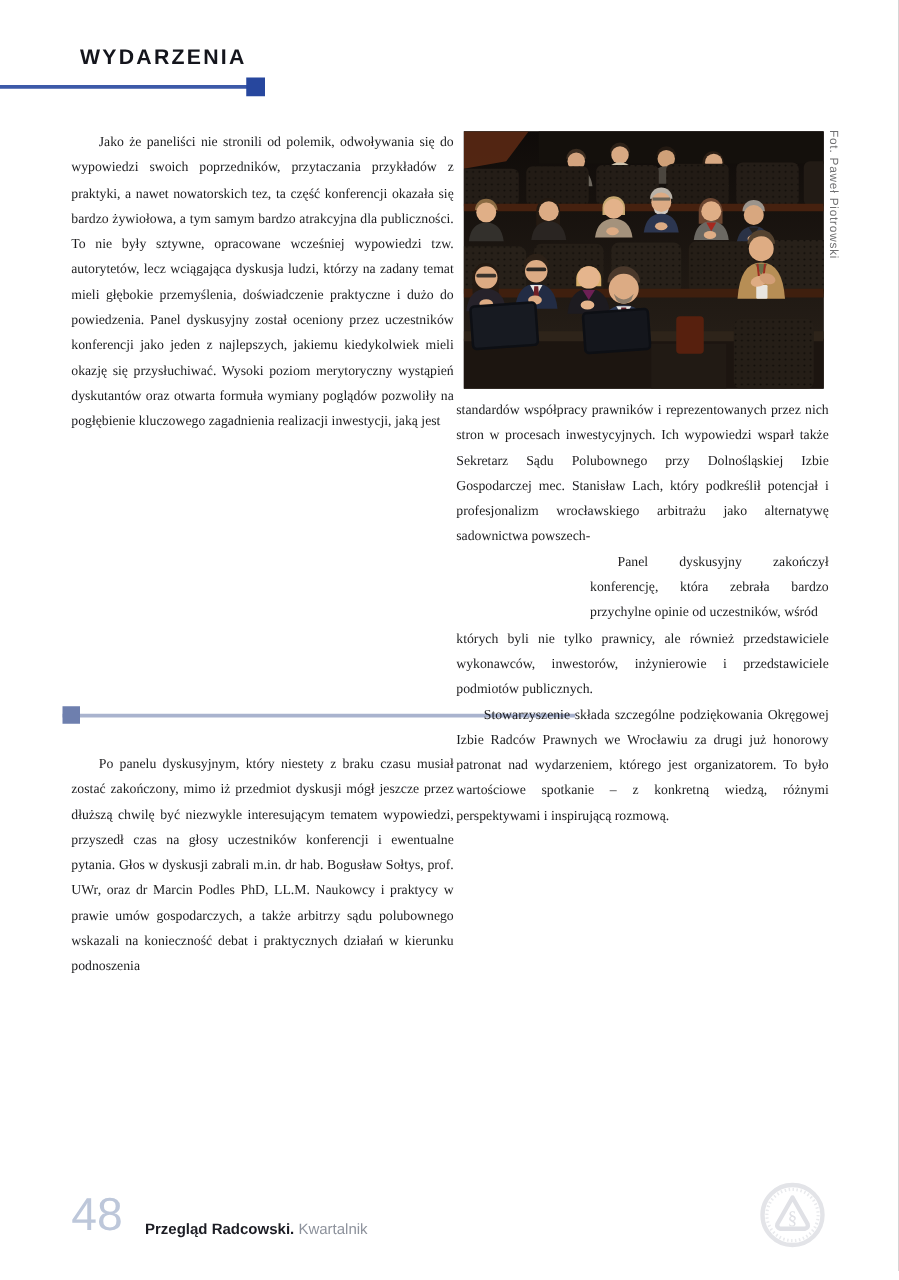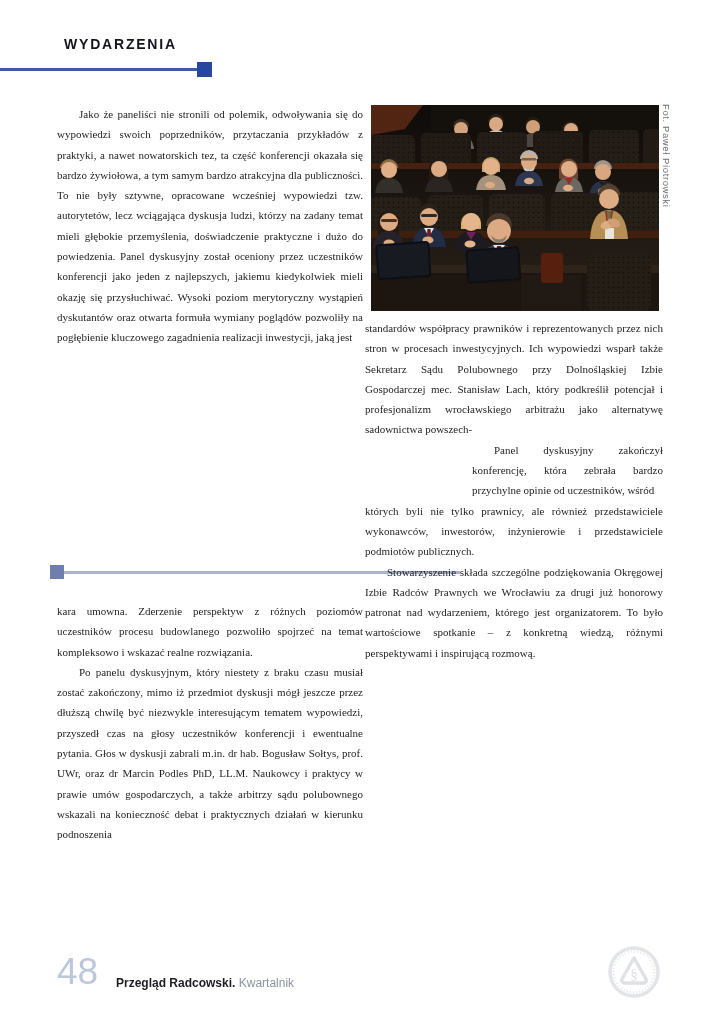--- a/index.html
+++ b/index.html
@@ -6,21 +6,21 @@
   .page {
     position:relative; width:719px; height:1024px; margin:0 auto;
     background:#ffffff; overflow:hidden;
     font-family:"Liberation Serif", serif; color:#1d1d1f;
   }
 
   
   .kicker {
     position:absolute; left:64px; top:36px;
     font-family:"Liberation Sans", sans-serif; font-weight:bold;
-    font-size:14px; letter-spacing:1.8px; color:#14151c;
+    font-size:17px; letter-spacing:1.8px; color:#14151c;
   }
   .kicker-rule { position:absolute; left:0; top:68px; width:198px; height:3px; background:#3c59a8; }
   .kicker-square { position:absolute; left:197px; top:62px; width:15px; height:15px; background:#27479e; }
 
   
   .photo { position:absolute; left:371px; top:105px; width:288px; height:206px; overflow:hidden; background:#1b1511; }
   .photo svg { display:block; }
   .photo-credit {
     position:absolute; left:661px; top:104px;
     writing-mode:vertical-rl; font-family:"Liberation Sans", sans-serif;
@@ -242,21 +242,20 @@
   <div class="photo-credit">Fot. Paweł Piotrowski</div>
 
   <div class="col col-left-1">
     <p class="indent">Jako że paneliści nie stronili od polemik, odwoływania się do wypowiedzi swoich poprzedników, przytaczania przykładów z praktyki, a nawet nowatorskich tez, ta część konferencji okazała się bardzo żywiołowa, a tym samym bardzo atrakcyjna dla publiczności. To nie były sztywne, opracowane wcześniej wypowiedzi tzw. autorytetów, lecz wciągająca dyskusja ludzi, którzy na zadany temat mieli głębokie przemyślenia, doświadczenie praktyczne i dużo do powiedzenia. Panel dyskusyjny został oceniony przez uczestników konferencji jako jeden z najlepszych, jakiemu kiedykolwiek mieli okazję się przysłuchiwać. Wysoki poziom merytoryczny wystąpień dyskutantów oraz otwarta formuła wymiany poglądów pozwoliły na pogłębienie kluczowego zagadnienia realizacji inwestycji, jaką jest</p>
   </div>
 
   <div class="quote-rule"></div>
   <div class="quote-square"></div>
 
   <div class="col col-left-2">
-    <p>kara umowna. Zderzenie perspektyw z różnych poziomów uczestników procesu budowlanego pozwoliło spojrzeć na temat kompleksowo i wskazać realne rozwiązania.</p>
     <p class="indent">Po panelu dyskusyjnym, który niestety z braku czasu musiał zostać zakończony, mimo iż przedmiot dyskusji mógł jeszcze przez dłuższą chwilę być niezwykle interesującym tematem wypowiedzi, przyszedł czas na głosy uczestników konferencji i ewentualne pytania. Głos w dyskusji zabrali m.in. dr hab. Bogusław Sołtys, prof. UWr, oraz dr Marcin Podles PhD, LL.M. Naukowcy i praktycy w prawie umów gospodarczych, a także arbitrzy sądu polubownego wskazali na konieczność debat i praktycznych działań w kierunku podnoszenia</p>
   </div>
 
   <div class="col col-right">
     <p>standardów współpracy prawników i reprezentowanych przez nich stron w procesach inwestycyjnych. Ich wypowiedzi wsparł także Sekretarz Sądu Polubownego przy Dolnośląskiej Izbie Gospodarczej mec. Stanisław Lach, który podkreślił potencjał i profesjonalizm wrocławskiego arbitrażu jako alternatywę sadownictwa powszech-</p>
     <div class="narrow">
       <p class="indent">Panel dyskusyjny zakończył konferencję, która zebrała bardzo przychylne opinie od uczestników, wśród</p>
     </div>
     <p>których byli nie tylko prawnicy, ale również przedstawiciele wykonawców, inwestorów, inżynierowie i przedstawiciele podmiotów publicznych.</p>
     <p class="indent"><span>Stowarzyszenie składa szczególne podziękowania Okręgowej Izbie Radców Prawnych we Wrocławiu za drugi już honorowy patronat nad wydarzeniem, którego jest organizatorem. To było wartościowe spotkanie – z konkretną wiedzą, różnymi perspektywami i inspirującą rozmową.</span></p>

